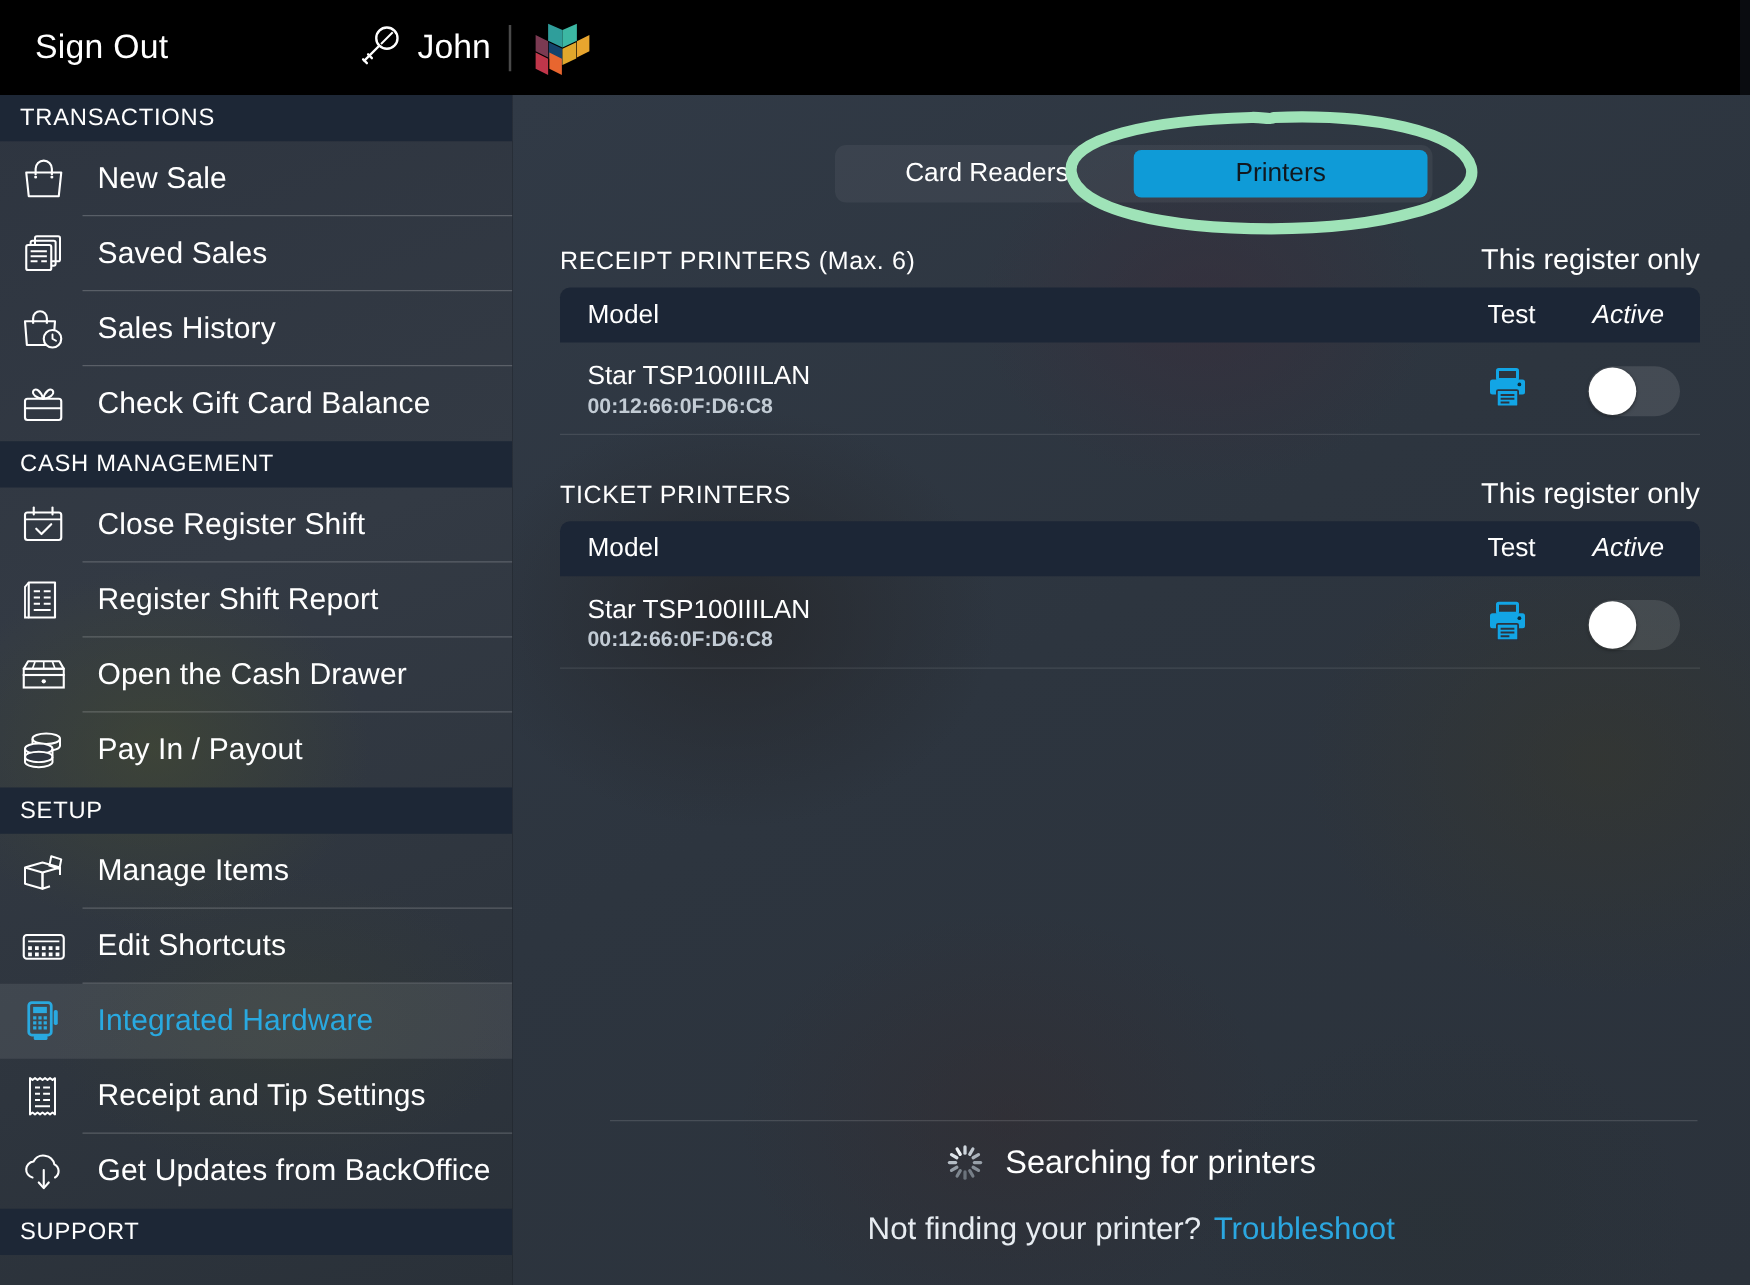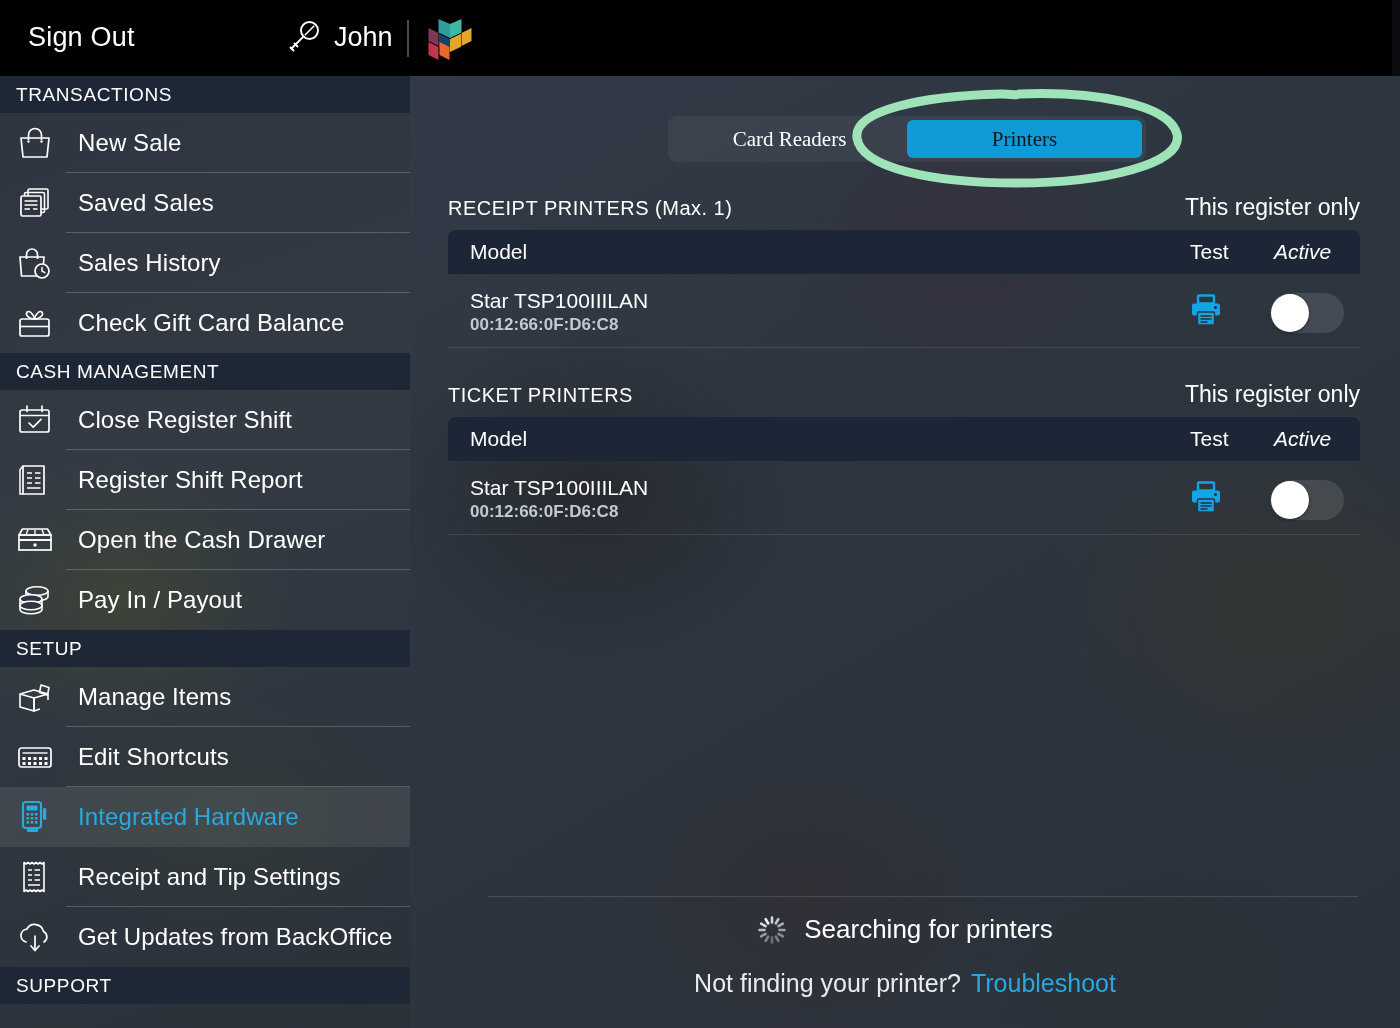--- a/index.html
+++ b/index.html
@@ -118,21 +118,21 @@
   .tab {
     flex: 1 1 50%;
     height: 38px;
     border-radius: 6px;
     display: flex; align-items: center; justify-content: center;
     color: #ffffff;
     font-size: 21px;
     cursor: pointer;
     border: none;
     background: transparent;
-    font-family: Liberation Serif, serif;
+    font-family: Liberation Sans, sans-serif;
   }
   .tab.sel {
     background: #0f9bd7;
     color: #11181f;
   }
   .annot-ellipse {
     position: absolute; left: 441px; top: 12px;
     width: 335px; height: 100px;
     pointer-events: none;
   }
@@ -483,21 +483,21 @@
     </div>
 
     <div class="annot-ellipse">
       <svg width="335" height="100" viewBox="0 0 335 100" fill="none">
         <path d="M168 6 C243 3 318 16 326 46 C333 76 252 95 166 95 C82 95 10 80 6 50 C2 22 72 8 150 6 C160 5.7 165 8 168 6 Z" stroke="#9fe3b8" stroke-width="9" stroke-linecap="round" stroke-linejoin="round" fill="none"></path>
       </svg>
     </div>
 
     <div class="section" style="top:118px;">
       <div class="sec-title-row">
-        <span class="sec-title">RECEIPT PRINTERS (Max. 1)</span>
+        <span class="sec-title">RECEIPT PRINTERS (Max. 6)</span>
         <span class="sec-note">This register only</span>
       </div>
       <div class="tbl-head">
         <span class="th-model">Model</span>
         <span class="th-test">Test</span>
         <span class="th-active">Active</span>
       </div>
       <div class="tbl-row">
         <span class="row-model">
           <span class="pm-name">Star TSP100IIILAN</span><br>

